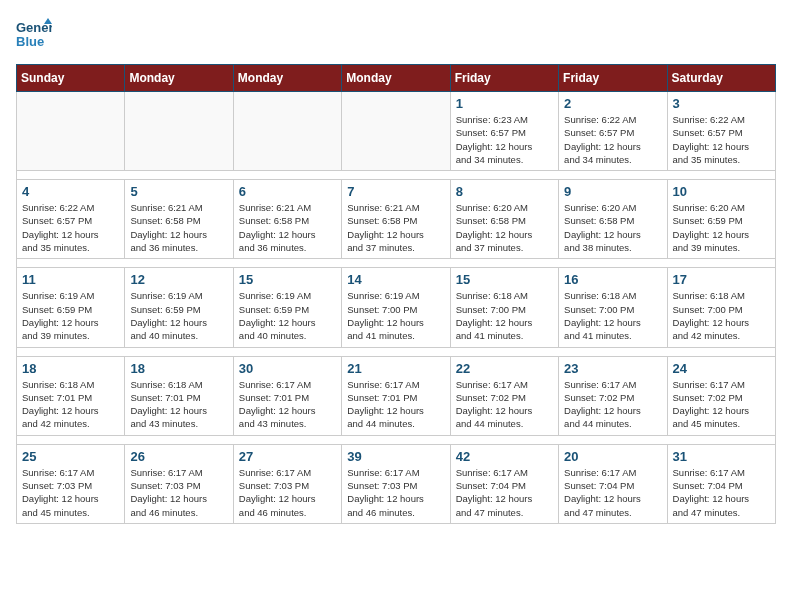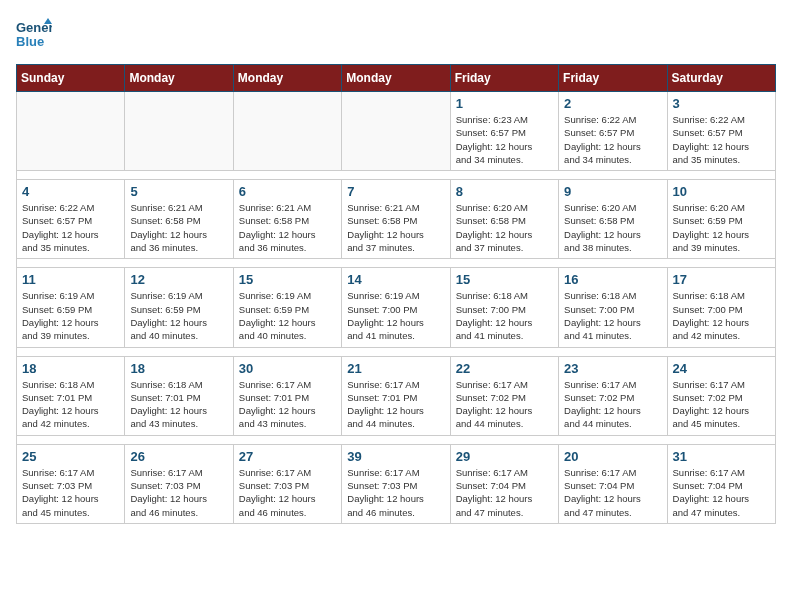--- a/index.html
+++ b/index.html
@@ -325,21 +325,21 @@
 and 46 minutes.</div>
         </td>
         <td>
           <div class="day-num">39</div>
           <div class="day-info" style="white-space: pre-line;">Sunrise: 6:17 AM
 Sunset: 7:03 PM
 Daylight: 12 hours
 and 46 minutes.</div>
         </td>
         <td>
-          <div class="day-num">29</div>
+          <div class="day-num">42</div>
           <div class="day-info" style="white-space: pre-line;">Sunrise: 6:17 AM
 Sunset: 7:04 PM
 Daylight: 12 hours
 and 47 minutes.</div>
         </td>
         <td>
           <div class="day-num">20</div>
           <div class="day-info" style="white-space: pre-line;">Sunrise: 6:17 AM
 Sunset: 7:04 PM
 Daylight: 12 hours

